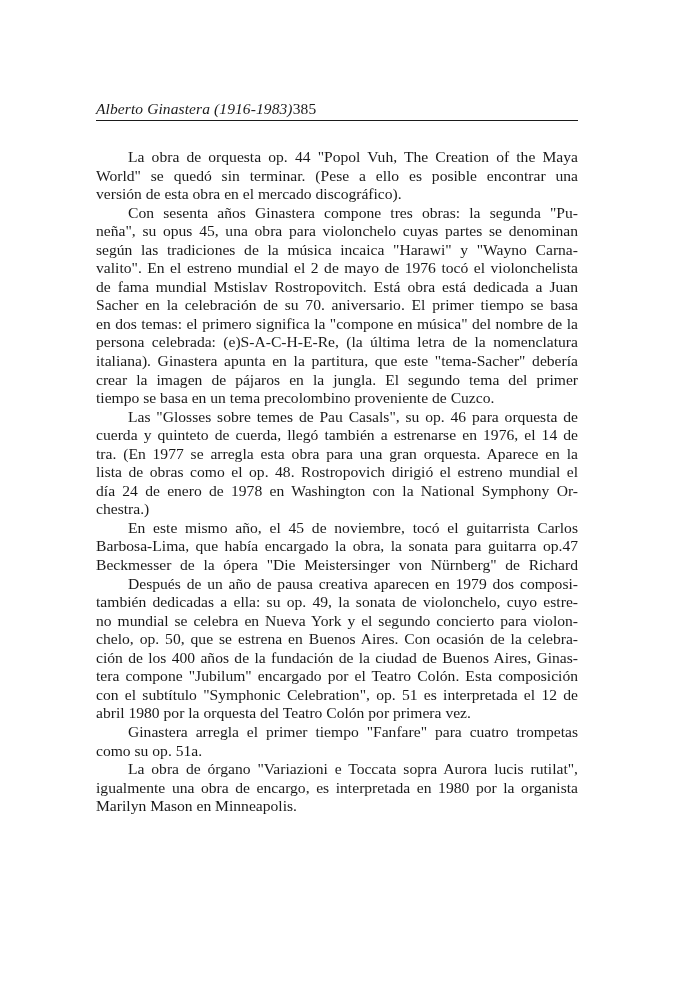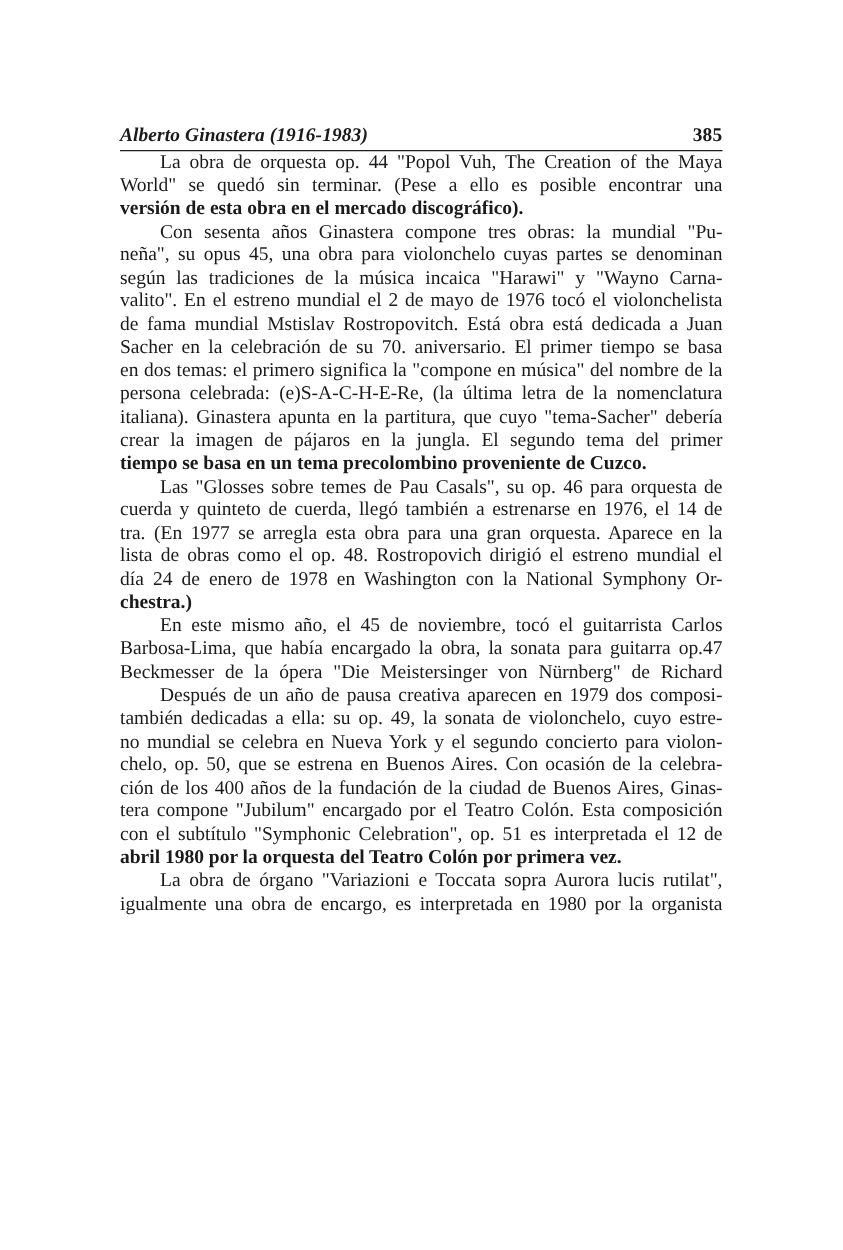--- a/index.html
+++ b/index.html
@@ -16,49 +16,47 @@
       color: #1a1a1a;
     }
     .page {
       position: absolute;
       left: 96px;
       top: 100px;
       width: 482px;
     }
     .running-head {
       display: flex;
-      justify-content: space-between;
       align-items: baseline;
       font-size: 15.5px;
       line-height: 18px;
       padding-bottom: 2px;
       border-bottom: 1.4px solid #1a1a1a;
-      font-weight: bold;
     }
     .running-title {
       font-style: italic;
       letter-spacing: 0.1px;
     }
     .page-number {
       font-style: normal;
       letter-spacing: 0.2px;
     }
     .body-text {
+      margin-top: 27px;
       font-size: 15.6px;
       line-height: 18.55px;
     }
     .line {
       display: block;
       text-align: justify;
       text-align-last: justify;
       white-space: nowrap;
     }
     .line.last {
       text-align-last: left;
-      font-weight: bold;
     }
     .line.first {
       padding-left: 32px;
     }
   </style>
 </head>
 <body>
 
 <div class="page">
   <div class="running-head">
@@ -66,29 +64,29 @@
     <span class="page-number">385</span>
   </div>
 
   <div class="body-text" id="body-text">
       <div class="para-block">
         <span class="line first">La obra de orquesta op. 44 "Popol Vuh, The Creation of the Maya</span>
         <span class="line">World" se quedó sin terminar. (Pese a ello es posible encontrar una</span>
         <span class="line last">versión de esta obra en el mercado discográfico).</span>
       </div>
       <div class="para-block">
-        <span class="line first">Con sesenta años Ginastera compone tres obras: la mundial "Pu-</span>
+        <span class="line first">Con sesenta años Ginastera compone tres obras: la segunda "Pu-</span>
         <span class="line">neña", su opus 45, una obra para violonchelo cuyas partes se denominan</span>
         <span class="line">según las tradiciones de la música incaica "Harawi" y "Wayno Carna-</span>
         <span class="line">valito". En el estreno mundial el 2 de mayo de 1976 tocó el violonchelista</span>
         <span class="line">de fama mundial Mstislav Rostropovitch. Está obra está dedicada a Juan</span>
         <span class="line">Sacher en la celebración de su 70. aniversario. El primer tiempo se basa</span>
         <span class="line">en dos temas: el primero significa la "compone en música" del nombre de la</span>
         <span class="line">persona celebrada: (e)S-A-C-H-E-Re, (la última letra de la nomenclatura</span>
-        <span class="line">italiana). Ginastera apunta en la partitura, que cuyo "tema-Sacher" debería</span>
+        <span class="line">italiana). Ginastera apunta en la partitura, que este "tema-Sacher" debería</span>
         <span class="line">crear la imagen de pájaros en la jungla. El segundo tema del primer</span>
         <span class="line last">tiempo se basa en un tema precolombino proveniente de Cuzco.</span>
       </div>
       <div class="para-block">
         <span class="line first">Las "Glosses sobre temes de Pau Casals", su op. 46 para orquesta de</span>
         <span class="line">cuerda y quinteto de cuerda, llegó también a estrenarse en 1976, el 14 de</span>
         <span class="line">tra. (En 1977 se arregla esta obra para una gran orquesta. Aparece en la</span>
         <span class="line">lista de obras como el op. 48. Rostropovich dirigió el estreno mundial el</span>
         <span class="line">día 24 de enero de 1978 en Washington con la National Symphony Or-</span>
         <span class="line last">chestra.)</span>
@@ -102,17 +100,22 @@
         <span class="line first">Después de un año de pausa creativa aparecen en 1979 dos composi-</span>
         <span class="line">también dedicadas a ella: su op. 49, la sonata de violonchelo, cuyo estre-</span>
         <span class="line">no mundial se celebra en Nueva York y el segundo concierto para violon-</span>
         <span class="line">chelo, op. 50, que se estrena en Buenos Aires. Con ocasión de la celebra-</span>
         <span class="line">ción de los 400 años de la fundación de la ciudad de Buenos Aires, Ginas-</span>
         <span class="line">tera compone "Jubilum" encargado por el Teatro Colón. Esta composición</span>
         <span class="line">con el subtítulo "Symphonic Celebration", op. 51 es interpretada el 12 de</span>
         <span class="line last">abril 1980 por la orquesta del Teatro Colón por primera vez.</span>
       </div>
       <div class="para-block">
+        <span class="line first">Ginastera arregla el primer tiempo "Fanfare" para cuatro trompetas</span>
+        <span class="line last">como su op. 51a.</span>
+      </div>
+      <div class="para-block">
         <span class="line first">La obra de órgano "Variazioni e Toccata sopra Aurora lucis rutilat",</span>
         <span class="line">igualmente una obra de encargo, es interpretada en 1980 por la organista</span>
+        <span class="line last">Marilyn Mason en Minneapolis.</span>
       </div>
     </div>
 </div>
 
 </body></html>

